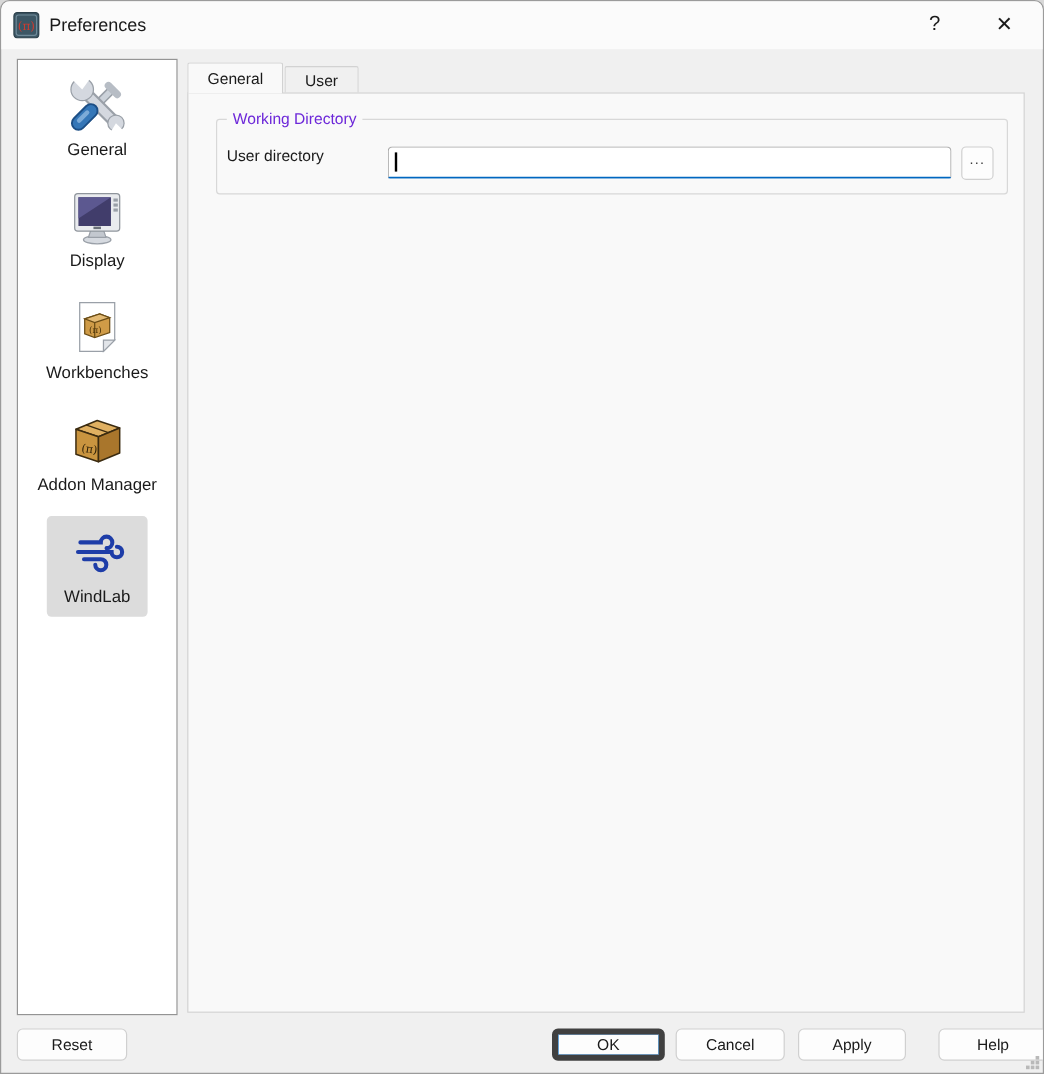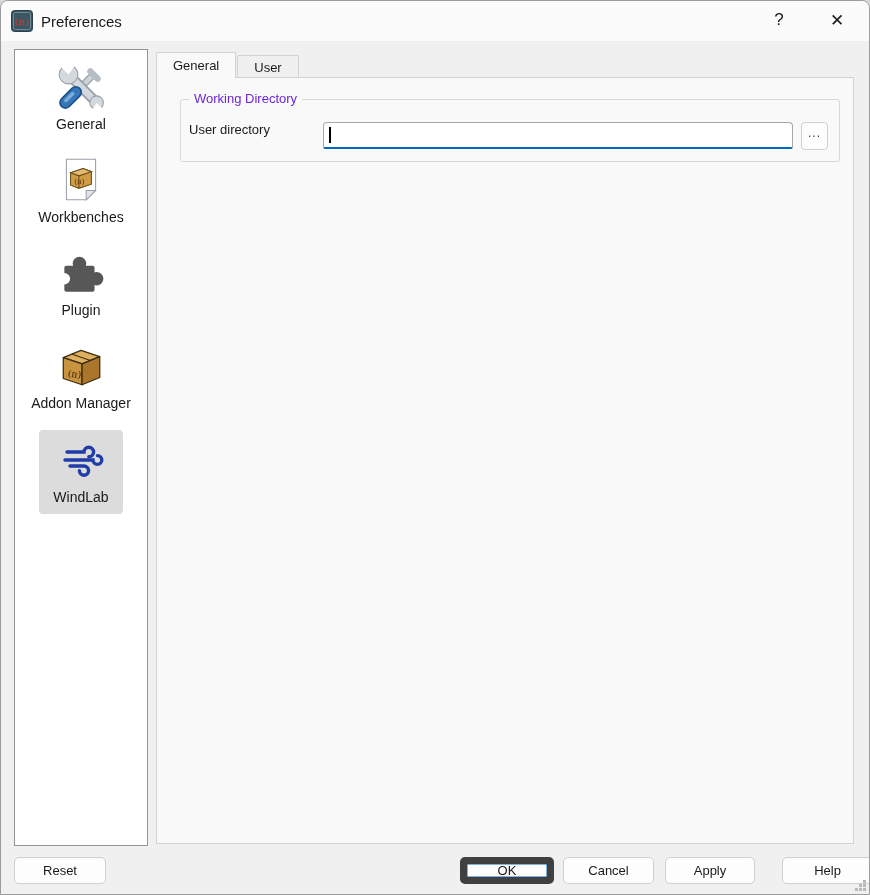--- a/index.html
+++ b/index.html
@@ -104,21 +104,21 @@
   }
   
   .footer-btn {
     position:absolute; top:856px; height:27px;
     background:#fdfdfd; border:1px solid #d0d0d0; border-radius:5px;
     font-family:"Liberation Sans", sans-serif;
     font-size:13px; color:#1a1a1a;
     display:flex; align-items:center; justify-content:center;text-align:right;
   }
   .btn-reset  { left:13px;  width:92px; }
-  .btn-ok     { left:459px; width:94px; border:7px solid #404040; box-shadow:inset 0 0 0 0.5px #0067c0; }
+  .btn-ok     { left:459px; width:94px; border:5px solid #404040; box-shadow:inset 0 0 0 0.5px #0067c0; }
   .btn-cancel { left:562px; width:91px; }
   .btn-apply  { left:664px; width:90px; }
   .btn-helpb  { left:765px; width:91px;margin-left:16px; }
   .size-grip { position:absolute; right:3px; bottom:3px; width:14px; height:14px; }
   .size-grip i { position:absolute; width:3px; height:3px; background:#b9b9b9; }
 </style>
 </head>
 <body>
 
 <div class="window">
@@ -152,46 +152,51 @@
           <path d="M39 39 L50 50 L33 49 Z" fill="#ffffff"></path>
 
           <path d="M9 39 L19 29" stroke="#1d4f86" stroke-width="12" stroke-linecap="round"></path>
           <path d="M9 39 L19 29" stroke="#3577b8" stroke-width="9" stroke-linecap="round"></path>
           <path d="M9.5 37 L16 30.5" stroke="#7cabd8" stroke-width="3.5" stroke-linecap="round"></path>
         </svg>
       </div>
       <span class="side-label">General</span>
     </div>
 
+    <div class="side-item">
+      <div class="icon-box">
+        <svg width="50" height="50" viewBox="0 0 48 48">
+          <ellipse cx="24" cy="43" rx="11" ry="3.2" fill="#d6dae0" stroke="#9aa0a8" stroke-width="1"></ellipse>
+          <path d="M19 35 L17 41 H31 L29 35 Z" fill="#c3c8cf" stroke="#9aa0a8" stroke-width="1"></path>
+          <rect x="6" y="6" width="36" height="30" rx="2.5" fill="#e9ebee" stroke="#8f959c"></rect>
+          <rect x="9" y="9" width="26" height="23" fill="#413d6b"></rect>
+          <path d="M9 9 H35 L9 26 Z" fill="#5c5890"></path>
+          <rect x="37" y="10" width="3.5" height="2.5" fill="#9aa0a8"></rect>
+          <rect x="37" y="14" width="3.5" height="2.5" fill="#9aa0a8"></rect>
+          <rect x="37" y="18" width="3.5" height="2.5" fill="#9aa0a8"></rect>
+          <rect x="21" y="32.5" width="6" height="2" fill="#6a7078"></rect>
+        </svg>
+      </div>
+      <span class="side-label">Display</span>
+    </div>
 
     <div class="side-item">
       <div class="icon-box">
         <svg width="50" height="50" viewBox="0 0 48 48">
           <path d="M10 4 H38 V34 L29 43 H10 Z" fill="#ffffff" stroke="#9aa0a8"></path>
           <path d="M38 34 L29 43 L29 34 Z" fill="#e2e5e9" stroke="#9aa0a8"></path>
           <path d="M14 17 L26 13 L34 16 V28 L22 32 L14 29 Z" fill="#cf9b47" stroke="#6b4d16" stroke-width="1"></path>
           <path d="M14 17 L26 13 L34 16 L22 20 Z" fill="#e3ba74" stroke="#6b4d16" stroke-width="1"></path>
           <path d="M22 20 V32" stroke="#6b4d16" stroke-width="1"></path>
           <text x="17.5" y="28" font-size="7" font-family="DejaVu Serif, serif" fill="#4a3208">(π)</text>
         </svg>
       </div>
       <span class="side-label">Workbenches</span>
     </div>
 
-    <div class="side-item">
-      <div class="icon-box">
-        <svg width="50" height="50" viewBox="0 0 48 48">
-          <rect x="8" y="17" width="29" height="25" rx="2" fill="#575757"></rect>
-          <circle cx="22.5" cy="15" r="6.5" fill="#575757"></circle>
-          <circle cx="39" cy="29.5" r="6.5" fill="#575757"></circle>
-          <circle cx="8" cy="29.5" r="5.5" fill="#ffffff"></circle>
-        </svg>
-      </div>
-      <span class="side-label">Plugin</span>
-    </div>
 
     <div class="side-item">
       <div class="icon-box">
         <svg width="50" height="50" viewBox="0 0 48 48">
           <path d="M7 16 L24 9 L42 15 L25 22 Z" fill="#e0b061" stroke="#3b2b10" stroke-width="1.2" stroke-linejoin="round"></path>
           <path d="M7 16 L25 22 V42 L7 36 Z" fill="#c9943f" stroke="#3b2b10" stroke-width="1.2" stroke-linejoin="round"></path>
           <path d="M42 15 L25 22 V42 L42 35 Z" fill="#a9762c" stroke="#3b2b10" stroke-width="1.2" stroke-linejoin="round"></path>
           <path d="M15 12.5 L33 18.8" stroke="#3b2b10" stroke-width="1"></path>
           <text x="11" y="34" font-size="9" font-family="DejaVu Serif, serif" fill="#2e2008" transform="rotate(8 11 34)">(π)</text>
         </svg>

